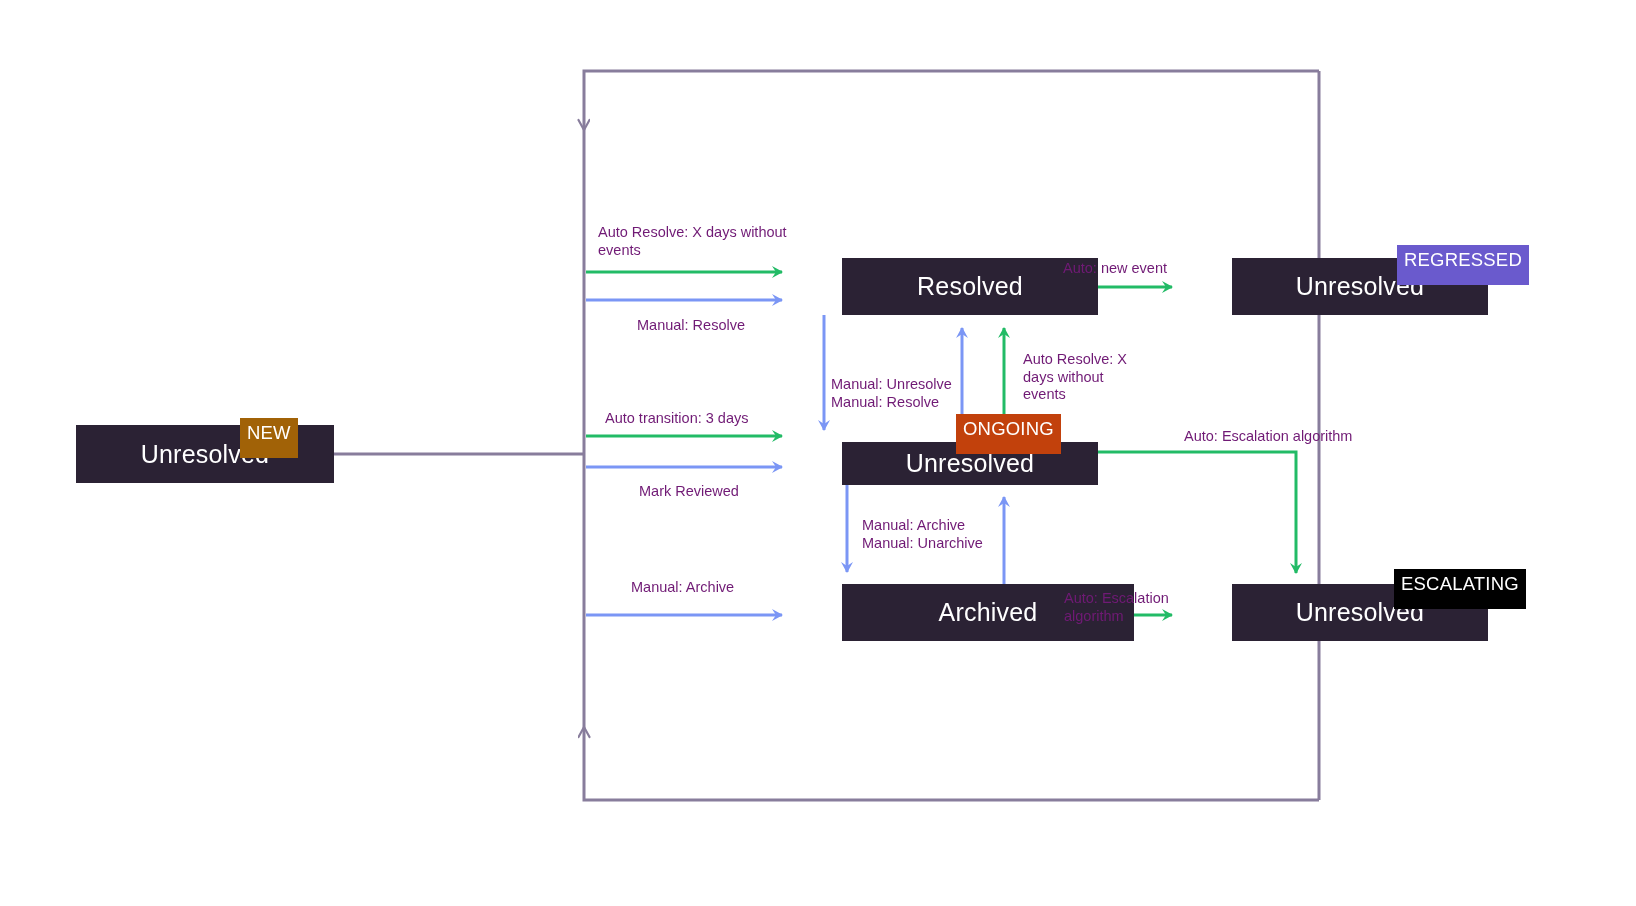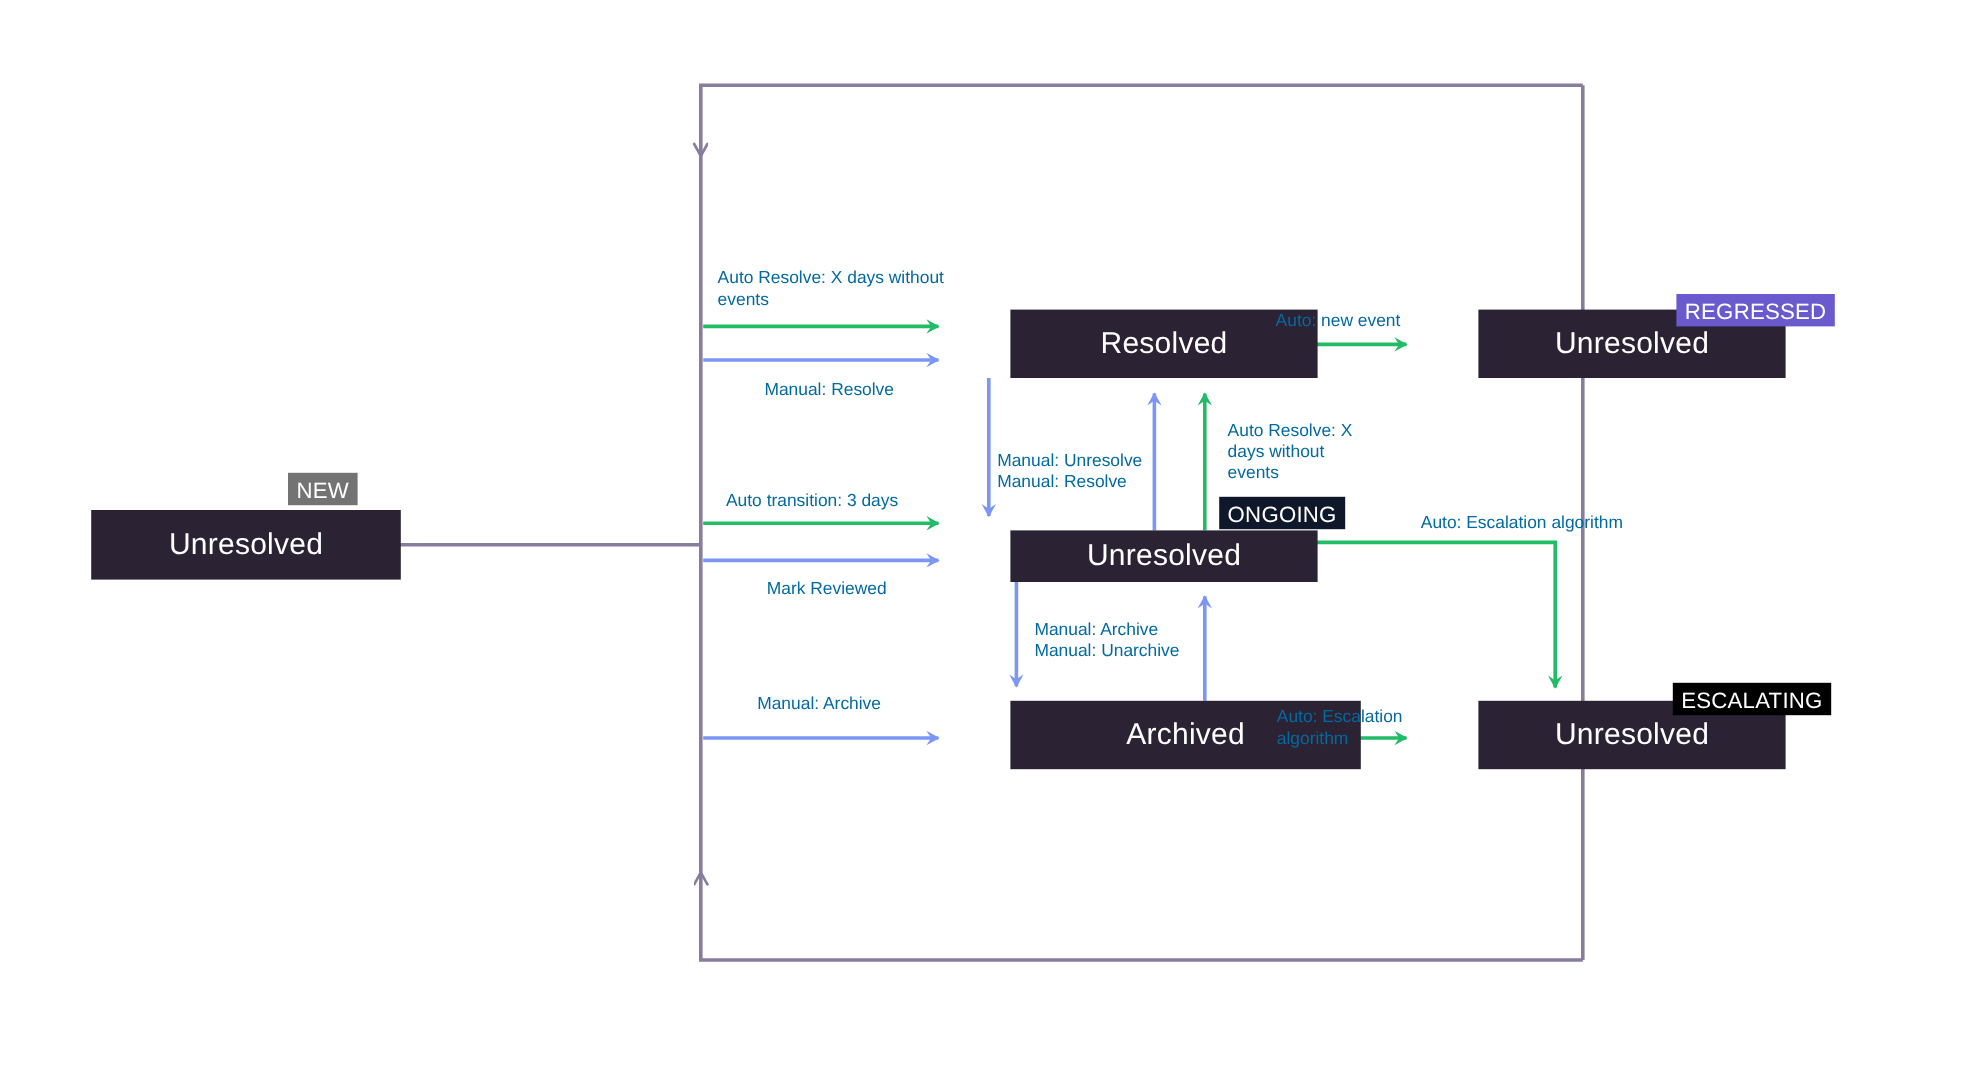--- a/index.html
+++ b/index.html
@@ -34,27 +34,27 @@
     font-size: 25px;
     font-weight: 400;
     letter-spacing: .2px;
     white-space: nowrap;
   }
   .badge {
     position: absolute;
     color: #ffffff;
     font-size: 18.5px;
     line-height: 1;
-    padding: 6px 7px 2px 7px;
+    padding: 6px 7px 15px 7px;
     white-space: nowrap;
     letter-spacing: .2px;
   }
   .edge-label {
     position: absolute;
-    color: #0369a1;
+    color: #701a75;
     font-size: 14.5px;
     line-height: 17.5px;
     white-space: pre-line;
   }
 </style>
 </head>
 <body>
 
 <div id="canvas">
 
@@ -111,27 +111,27 @@
   <div class="state-box" style="left:794px;top:442px;width:256px;height:43px;">
     <span class="state-label">Unresolved</span>
   </div>
   <div class="state-box" style="left:794px;top:584px;width:292px;height:57px;">
     <span class="state-label">Archived</span>
   </div>
   <div class="state-box" style="left:1184px;top:584px;width:256px;height:57px;">
     <span class="state-label">Unresolved</span>
   </div>
 
-  <div class="badge" style="left:240px;top:394px;background:#737373;">
+  <div class="badge" style="left:240px;top:418px;background:#a16207;">
     <span>NEW</span>
   </div>
   <div class="badge" style="left:1397px;top:245px;background:#6a5acd;">
     <span>REGRESSED</span>
   </div>
-  <div class="badge" style="left:1016px;top:414px;background:#0f172a;">
+  <div class="badge" style="left:956px;top:414px;background:#c2410c;">
     <span>ONGOING</span>
   </div>
   <div class="badge" style="left:1394px;top:569px;background:#000000;">
     <span>ESCALATING</span>
   </div>
 
   <div class="edge-label" style="left:598px;top:224px;width:230px;">Auto Resolve: X days without
 events</div>
   <div class="edge-label" style="left:637px;top:317px;width:200px;">Manual: Resolve</div>
   <div class="edge-label" style="left:1063px;top:260px;width:160px;">Auto: new event</div>

